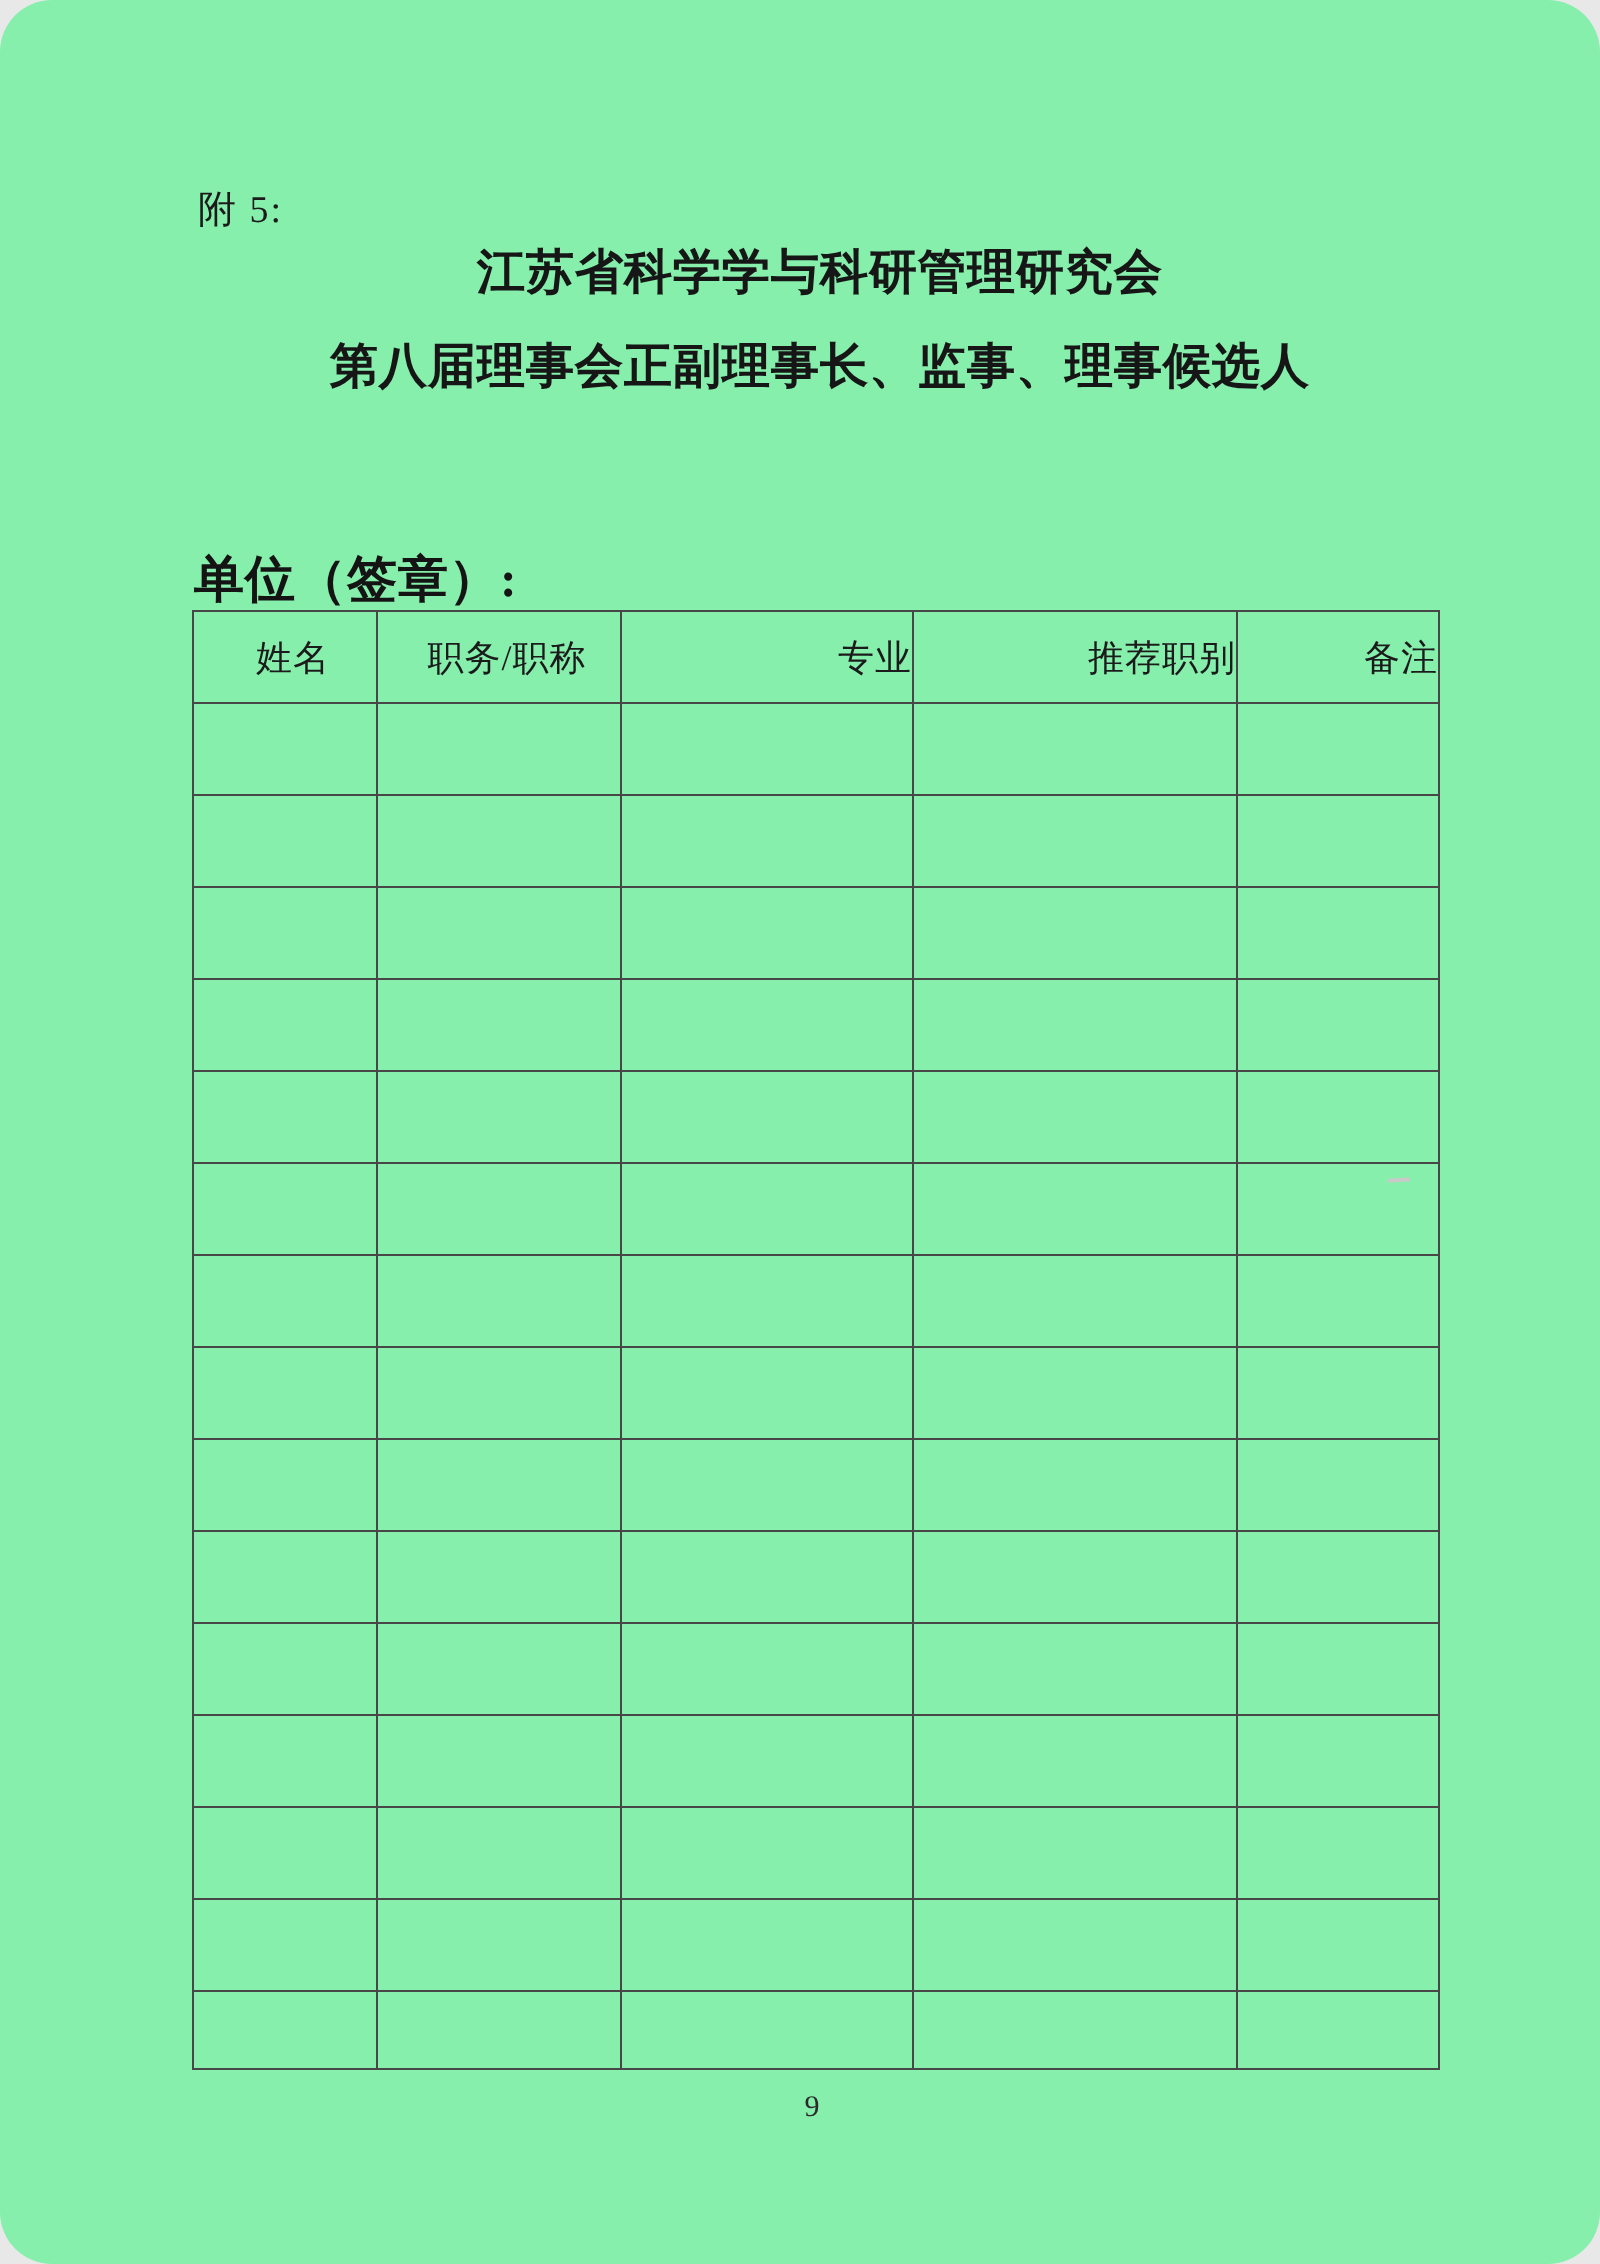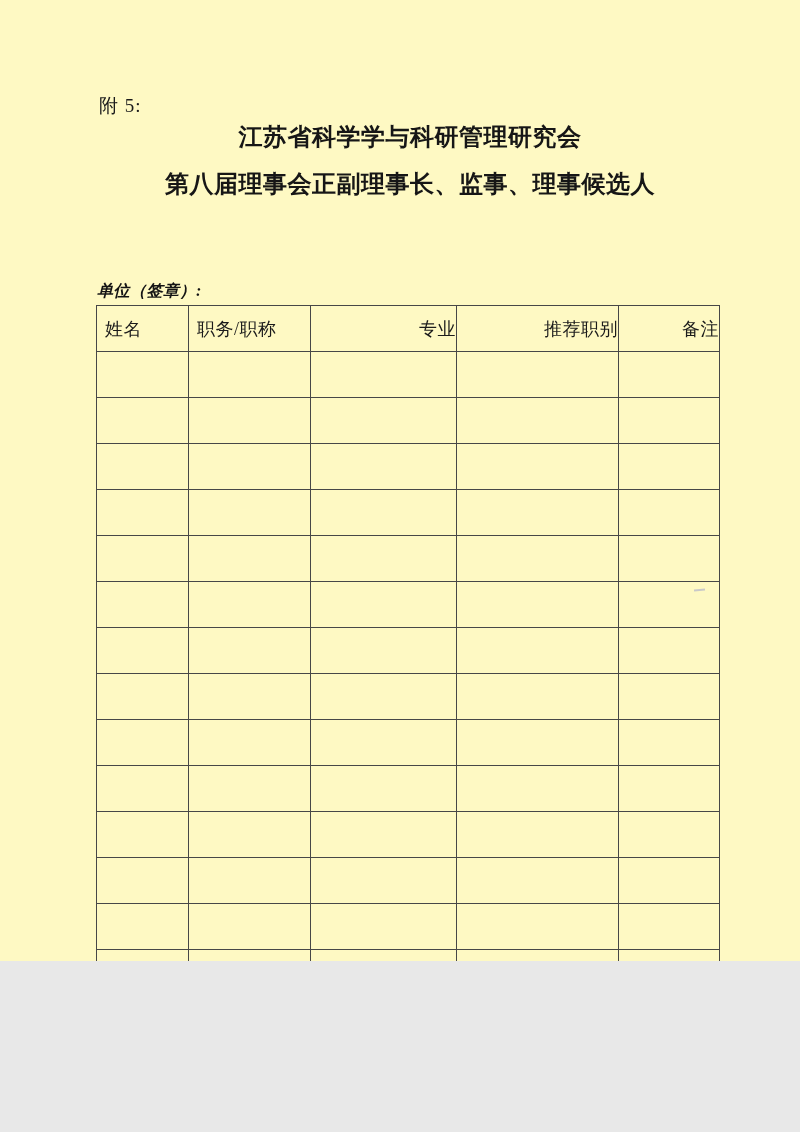--- a/index.html
+++ b/index.html
@@ -3,24 +3,25 @@
 <meta charset="utf-8">
 <style>
   * { margin: 0; padding: 0; box-sizing: border-box; }
   html, body { background: #e8e8e8; }
   body {
     width: 800px; height: 1132px;
     font-family: "Liberation Serif", serif;
   }
   .page {
     position: relative;
-    width: 800px; height: 961px;
-    background: #fef9c3;
+    width: 800px; height: 1132px;
+    background: #86efac;
     color: #1b1b1b;
     overflow: hidden;
+    border-radius: 26px;
   }
   .attachment-label {
     position: absolute;
     left: 99px; top: 94px;
     font-size: 19px;
     line-height: 24px;
     letter-spacing: 1px;
     font-family: "Liberation Serif", serif;
   }
   .title-line {
@@ -35,25 +36,24 @@
     color: #161616;
   }
   .title-line-1 { top: 122px; }
   .title-line-2 { top: 169px; }
   .title-line-3 { top: 216px; }
   .unit-seal-label {
     position: absolute;
     left: 97px; top: 279px;
     font-family: "Liberation Serif", serif;
     font-weight: 700;
-    font-size: 16px;
+    font-size: 25px;
     line-height: 24px;
     letter-spacing: 0.5px;
     color: #141414;
-    font-style: italic;
   }
   table.form-table {
     position: absolute;
     left: 96px; top: 305px;
     width: 623px;
     border-collapse: collapse;
     table-layout: fixed;
   }
   .col-name      { width: 92px; }
   .col-position  { width: 122px; }
@@ -69,21 +69,21 @@
     font-weight: 400;
     font-size: 18px;
     font-family: "Liberation Serif", serif;
     text-align: right;
     vertical-align: middle;
     color: #1b1b1b;
     letter-spacing: 0.5px;
   }
   .form-table th:nth-child(1),
   .form-table th:nth-child(2) {
-    text-align: left;
+    text-align: center;
     padding-left: 8px;
   }
   .form-table tbody tr { height: 46px; }
   .form-table tbody tr.last-row { height: 39px; }
   .page-number {
     position: absolute;
     top: 1046px; left: 0;
     width: 812px;
     text-align: center;
     font-size: 15px;

